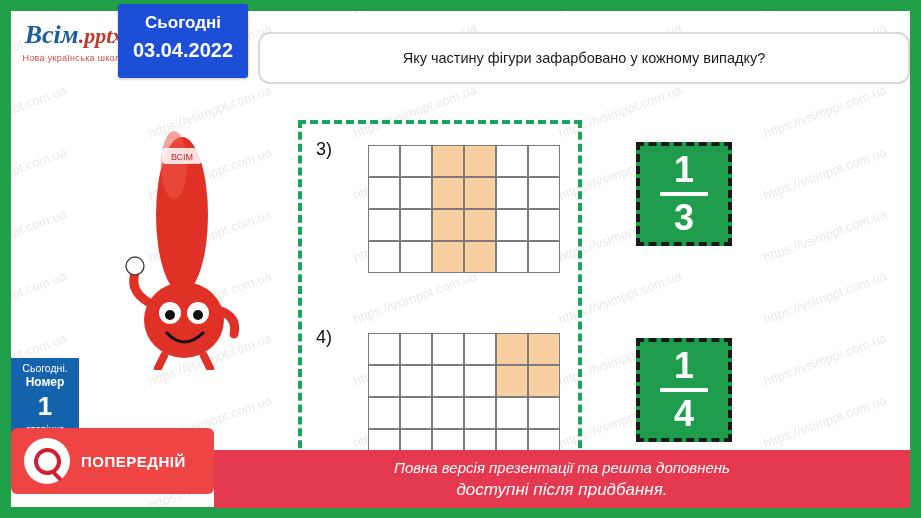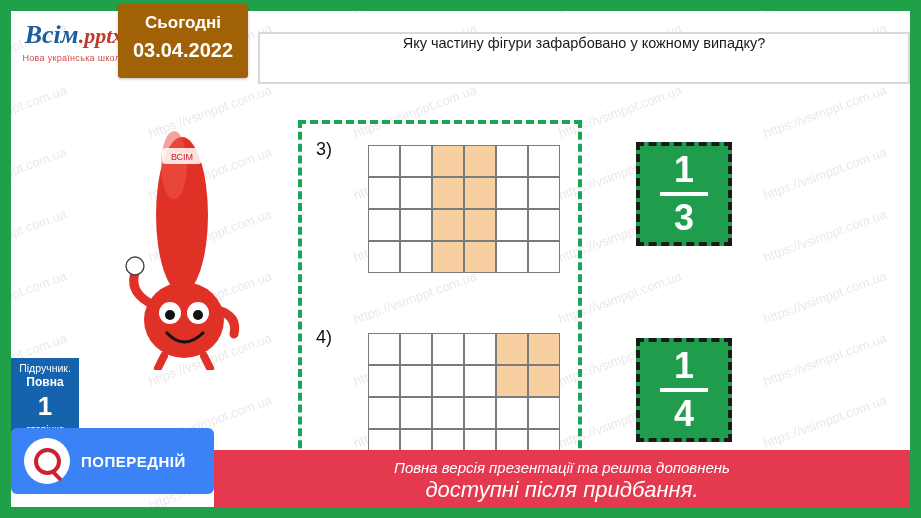--- a/index.html
+++ b/index.html
@@ -20,29 +20,29 @@
   .frame-left{position:absolute;left:0;top:0;width:11px;height:518px;background:#21a04a;}
   .frame-right{position:absolute;right:0;top:0;width:11px;height:518px;background:#21a04a;}
 
   
   .logo{position:absolute;left:14px;top:20px;width:120px;height:62px;text-align:center;}
   .logo-main{font-family:"Liberation Serif", serif;font-size:26px;color:#1b5e9c;font-weight:bold;font-style:italic;line-height:30px;}
   .logo-main .dotp{color:#c0392b;font-size:22px;}
   .logo-sub{font-size:9px;color:#d24a43;margin-top:2px;letter-spacing:.3px;}
 
   
-  .today{position:absolute;left:118px;top:4px;width:130px;height:74px;background:#a16207;color:#fff;
+  .today{position:absolute;left:118px;top:4px;width:130px;height:74px;background:#1d4ed8;color:#fff;
          border-radius:3px;text-align:center;box-shadow:0 1px 3px rgba(0,0,0,.25);}
   .today-label{font-size:17px;margin-top:9px;font-weight:bold;}
   .today-date{font-size:20px;margin-top:6px;font-weight:bold;}
 
   
   .task{position:absolute;left:258px;top:32px;width:648px;height:48px;background:#ffffff;
-        border:2px solid #d9d9d9;border-radius:0;display:flex;flex-direction:column;
-        align-items:center;justify-content:space-between;}
+        border:2px solid #d9d9d9;border-radius:12px;display:flex;flex-direction:column;
+        align-items:center;justify-content:center;}
   .task-line{font-size:14.5px;color:#1a1a1a;line-height:19px;}
 
   
   .mascot{position:absolute;left:122px;top:120px;width:130px;height:250px;}
 
   
   .work-area{position:absolute;left:298px;top:120px;width:284px;height:340px;
              border:4px dashed #18a558;box-sizing:border-box;}
 
   .item-label{position:absolute;font-size:18px;color:#111;}
@@ -69,36 +69,36 @@
 
   
   .blue-box{position:absolute;left:11px;top:358px;width:68px;height:110px;background:#1663ad;color:#fff;
             text-align:center;}
   .blue-line1{font-size:10.5px;margin-top:4px;}
   .blue-line2{font-size:12px;font-weight:bold;margin-top:1px;}
   .blue-num{font-size:26px;font-weight:bold;margin-top:2px;}
   .blue-line3{font-size:10px;margin-top:2px;line-height:11px;}
 
   
-  .preview-btn{position:absolute;left:11px;top:428px;width:203px;height:66px;background:#3b82f6;
+  .preview-btn{position:absolute;left:11px;top:428px;width:203px;height:66px;background:#ef4444;
                border-radius:6px;display:flex;align-items:center;}
   .preview-circle{width:46px;height:46px;border-radius:50%;background:#ffffff;margin-left:13px;
                   display:flex;align-items:center;justify-content:center;position:relative;}
   .mag{width:19px;height:19px;border:4px solid #cf202f;border-radius:50%;position:relative;}
   .mag:after{content:"";position:absolute;width:4px;height:12px;background:#cf202f;
              right:-2px;bottom:-11px;transform:rotate(-45deg);border-radius:2px;}
   .preview-text{margin-left:11px;color:#ffffff;font-weight:bold;line-height:19px;}
   .preview-text .l1{font-size:15px;letter-spacing:.5px;}
   .preview-text .l2{font-size:21px;letter-spacing:.5px;}
 
   .bottom-bar{position:absolute;left:214px;top:450px;width:696px;height:58px;background:#e53950;
               color:#fff;display:flex;flex-direction:column;align-items:center;justify-content:center;
               font-style:italic;}
   .bottom-bar .b1{font-size:15px;line-height:22px;}
-  .bottom-bar .b2{font-size:22px;line-height:22px;}
+  .bottom-bar .b2{font-size:17px;line-height:22px;}
 
   
   .wm{position:absolute;left:0;top:0;width:921px;height:518px;pointer-events:none;overflow:hidden;}
   .wm span{position:absolute;color:rgba(120,120,120,.17);font-size:13px;
            transform:rotate(-20deg);white-space:nowrap;}
 </style>
 </head>
 <body>
 
 <div id="slide">
@@ -261,22 +261,22 @@
     <div class="den">3</div>
   </div>
 
   <div class="frac" id="frac4">
     <div class="num">1</div>
     <div class="bar"></div>
     <div class="den">4</div>
   </div>
 
   <div class="blue-box">
-    <div class="blue-line1">Підручник.</div>
-    <div class="blue-line2">Повна</div>
+    <div class="blue-line1">Сьогодні.</div>
+    <div class="blue-line2">Номер</div>
     <div class="blue-num">1</div>
     <div class="blue-line3">сторінка</div>
   </div>
 
   <div class="preview-btn">
     <div class="preview-circle">
       <div class="mag"></div>
     </div>
     <div class="preview-text">
       <div class="l1">ПОПЕРЕДНІЙ</div>

